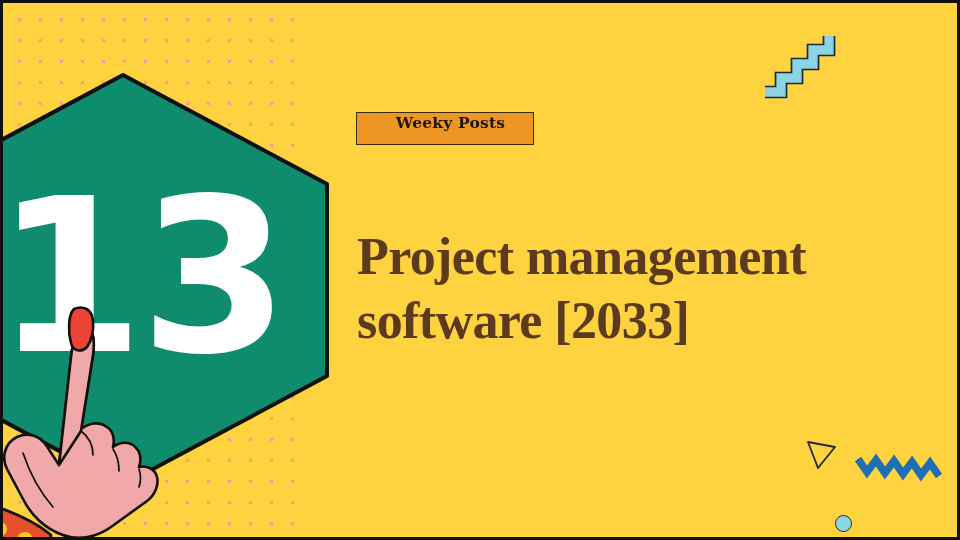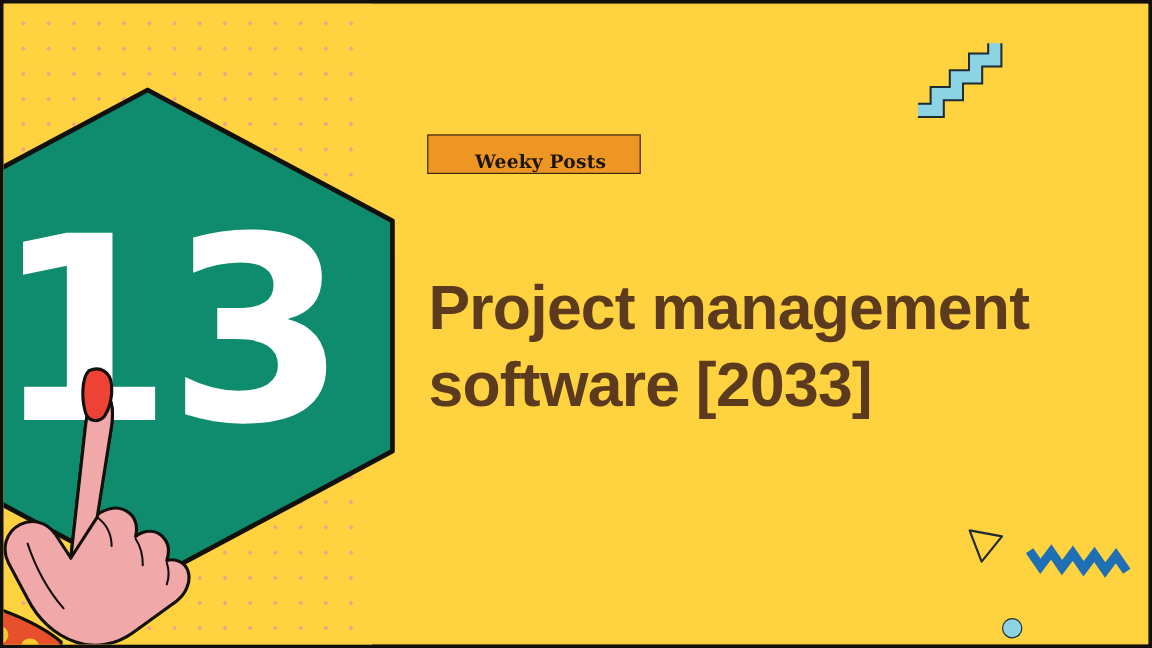--- a/index.html
+++ b/index.html
@@ -83,21 +83,21 @@
   
   .badge {
     position: absolute;
     left: 353px;
     top: 109px;
     width: 178px;
     height: 33px;
     background: #EE9623;
     border: 1.5px solid #3a2a12;
     display: flex;
-    align-items: flex-end;
+    align-items: flex-start;
     justify-content: center;
     z-index: 8;
     box-sizing: border-box;
     padding-left: 11px;
   }
   .badge-label {
     font-family: "DejaVu Serif", serif;
     font-size: 15.5px;
     font-weight: bold;
     color: #1d1608;
@@ -106,21 +106,21 @@
 
   
   .headline {
     position: absolute;
     left: 354px;
     top: 222px;
     width: 600px;
     z-index: 8;
   }
   .headline .line {
-    font-family: Liberation Sans, sans-serif;
+    font-family: Liberation Serif, serif;
     font-weight: bold;
     font-size: 52px;
     line-height: 64px;
     color: #5C3A1E;
     letter-spacing: -0.6px;
     white-space: nowrap;
   }
 
   
   .deco { position: absolute; z-index: 7; }

